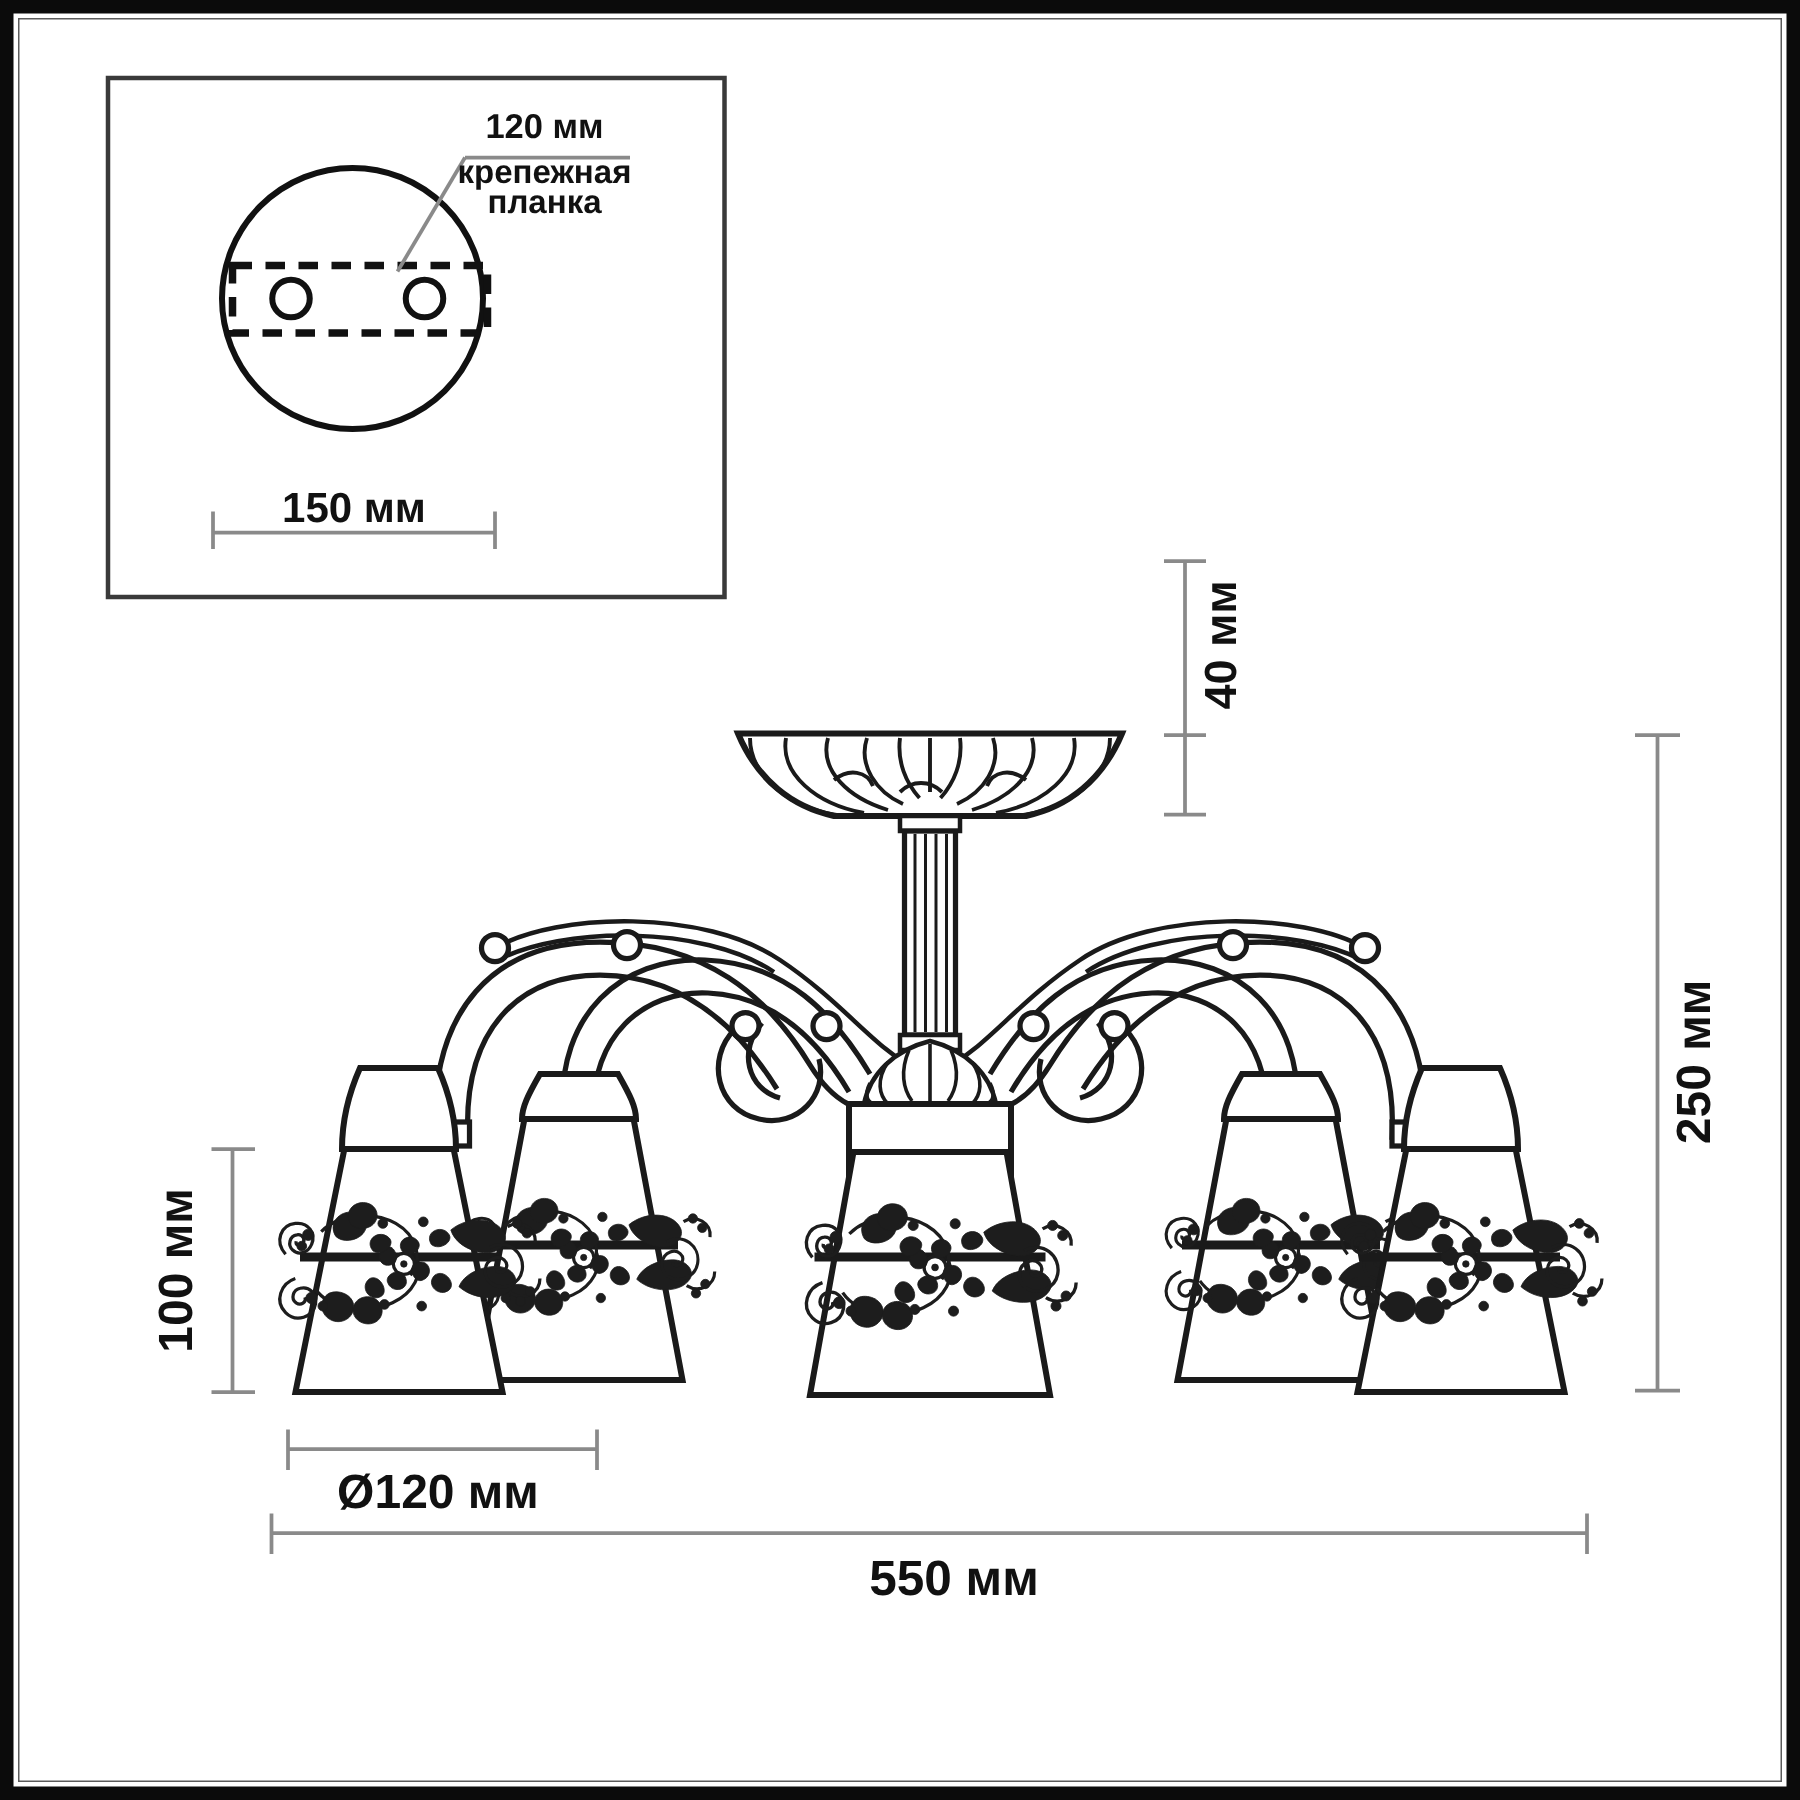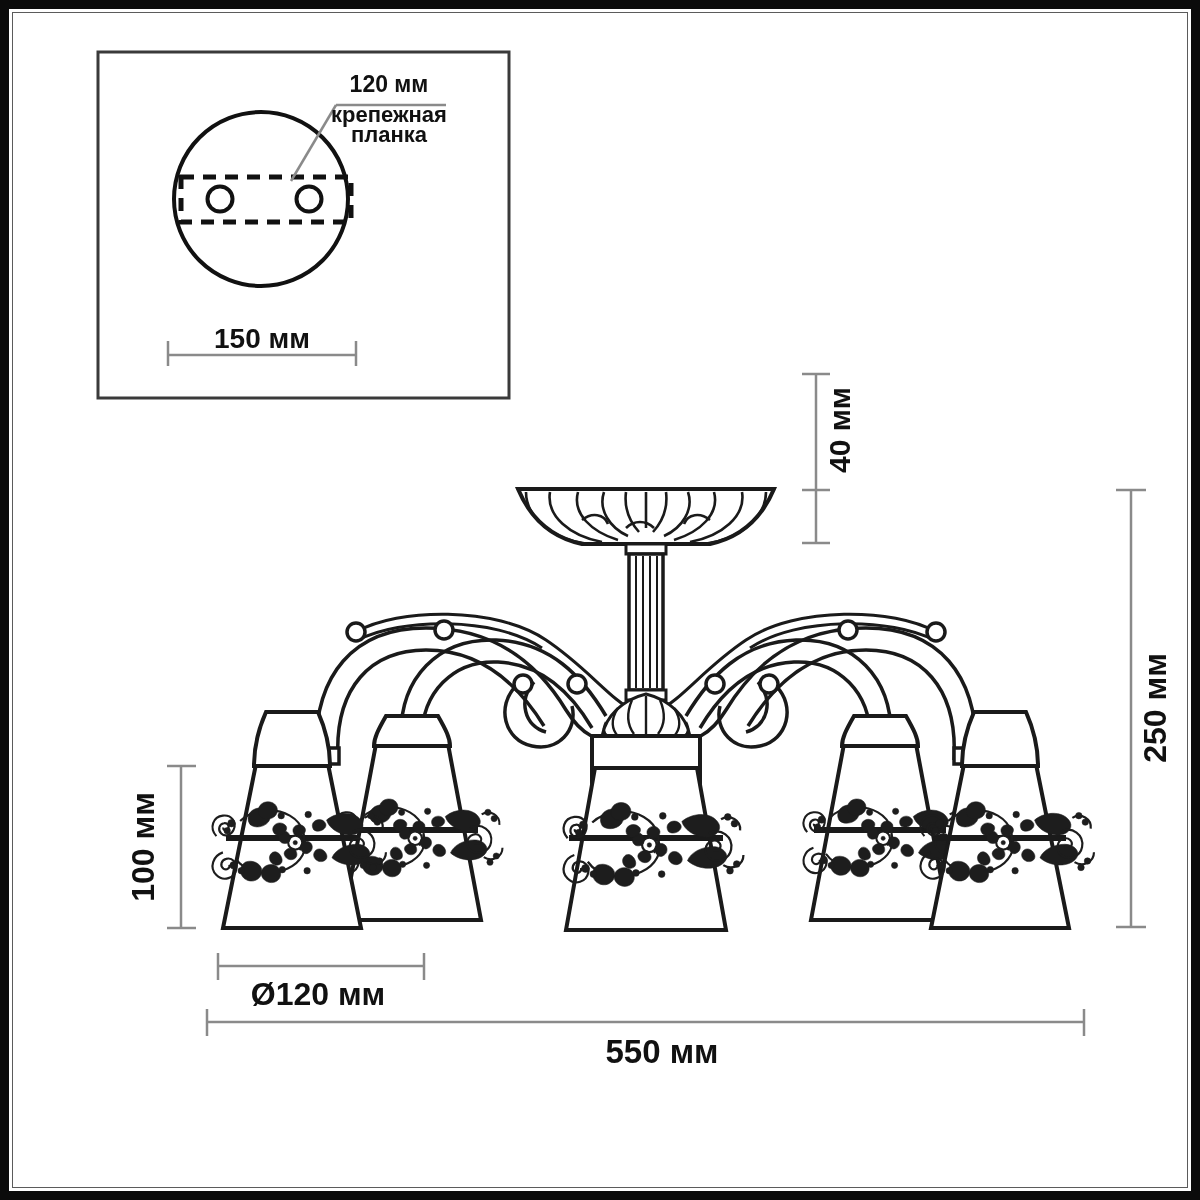--- a/index.html
+++ b/index.html
@@ -3,21 +3,21 @@
 <meta charset="utf-8">
 <style>
   html,body{margin:0;padding:0;background:#ffffff;}
   body{width:1200px;height:1200px;font-family:"Liberation Sans",sans-serif;}
   #root{position:relative;width:1200px;height:1200px;background:#fff;box-sizing:border-box;}
   
   .outer-frame{position:absolute;left:0;top:0;width:1200px;height:1200px;
      border:9px solid #0b0b0b;box-sizing:border-box;}
   .inner-frame{position:absolute;left:12px;top:12px;width:1176px;height:1176px;
      border:1.5px solid #5b5b5b;box-sizing:border-box;}
-  .stage{position:absolute;left:0;top:0;width:1051px;height:1200px;margin-left:26px;}
+  .stage{position:absolute;left:0;top:0;width:1051px;height:1200px;}
   svg{display:block;}
   .dim-text{font-family:"Liberation Sans",sans-serif;font-weight:bold;fill:#111;}
 </style>
 </head>
 <body>
 
 <div id="root">
   <div class="outer-frame"></div>
   <div class="inner-frame"></div>
 

